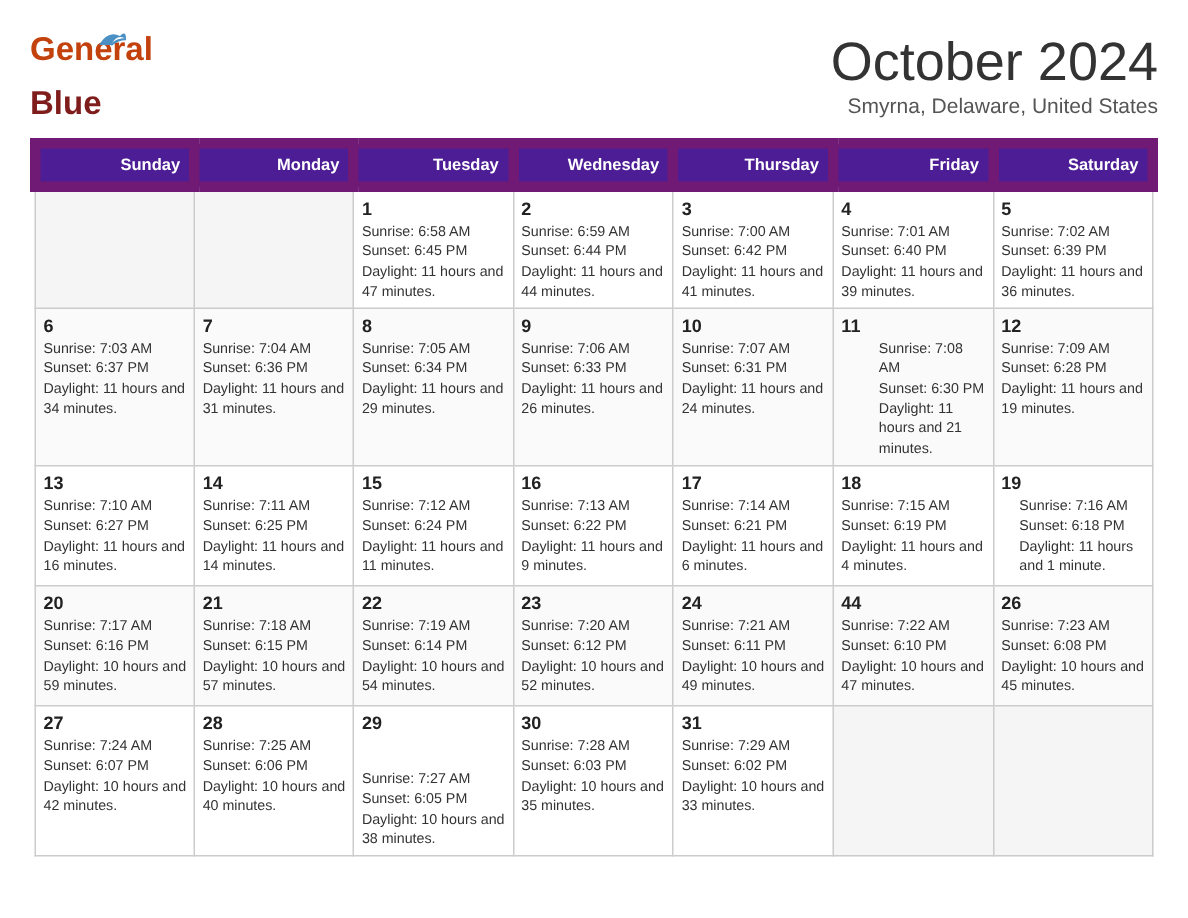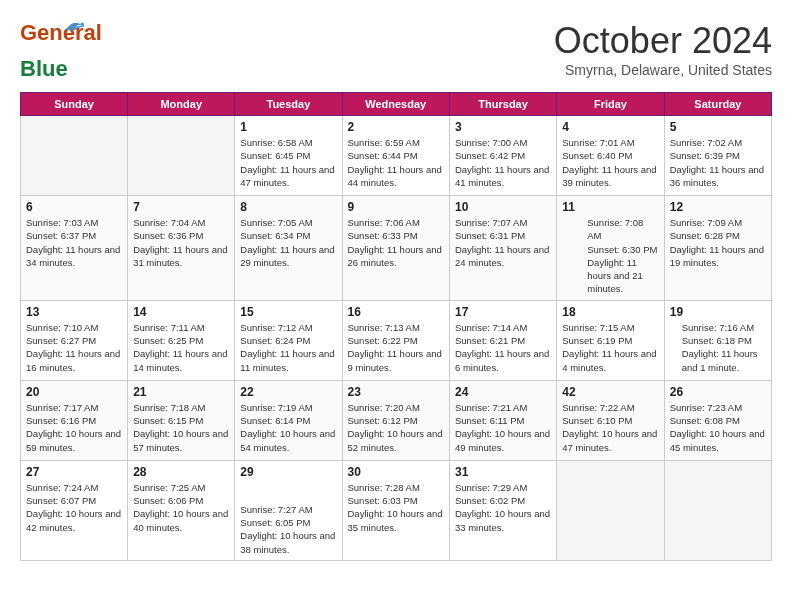--- a/index.html
+++ b/index.html
@@ -32,27 +32,27 @@
     .subtitle {
       font-size: 14px;
       color: #555;
     }
     table {
       width: 100%;
       border-collapse: collapse;
       font-size: 10px;
     }
     th {
-      background-color: #be185d;
+      background-color: #4c1d95;
       color: white;
-      text-align: center;
+      text-align: right;
       padding: 5px 6px;
       font-size: 11px;
       font-weight: bold;
-      border: 1px solid #701a75;
+      border: 7px solid #701a75;
     }
     td {
       border: 1px solid #ccc;
       vertical-align: top;
       padding: 4px 5px;
       width: 108px;
       height: 80px;
       background: #fff;
     }
     td.empty {
@@ -81,21 +81,21 @@
   <div class="logo">
     <div style="display:flex;align-items:center;gap:4px;">
       <div style="position:relative;width:48px;height:40px;">
         <span style="font-size:22px;font-weight:bold;color:#c2410c;">General</span>
         <svg style="position:absolute;top:-4px;right:-18px;" width="22" height="22" viewBox="0 0 22 22">
           <path d="M2 14 Q8 4 16 8 Q20 4 20 10 Q14 6 10 14 Z" fill="#4a90c4"></path>
           <path d="M10 14 Q14 10 20 10" stroke="#4a90c4" stroke-width="1.5" fill="none"></path>
         </svg>
       </div>
     </div>
-    <span style="font-size:22px;font-weight:bold;color:#15803d;margin-top:-4px;">Blue</span>
+    <span style="font-size:22px;font-weight:bold;color:#7f1d1d;margin-top:-4px;">Blue</span>
   </div>
   <div class="title-block">
     <div class="month-title">October 2024</div>
     <div class="subtitle">Smyrna, Delaware, United States</div>
   </div>
 </div>
 
 <table>
   <thead>
     <tr id="weekday-headers">
@@ -256,21 +256,21 @@
 Sunset: 6:12 PM
 Daylight: 10 hours and 52 minutes.</div>
         </td>
         <td>
           <span class="day-number">24</span>
           <div class="day-info" style="white-space: pre-line;">Sunrise: 7:21 AM
 Sunset: 6:11 PM
 Daylight: 10 hours and 49 minutes.</div>
         </td>
         <td>
-          <span class="day-number">42</span>
+          <span class="day-number">44</span>
           <div class="day-info" style="white-space: pre-line;">Sunrise: 7:22 AM
 Sunset: 6:10 PM
 Daylight: 10 hours and 47 minutes.</div>
         </td>
         <td>
           <span class="day-number">26</span>
           <div class="day-info" style="white-space: pre-line;">Sunrise: 7:23 AM
 Sunset: 6:08 PM
 Daylight: 10 hours and 45 minutes.</div>
         </td>

